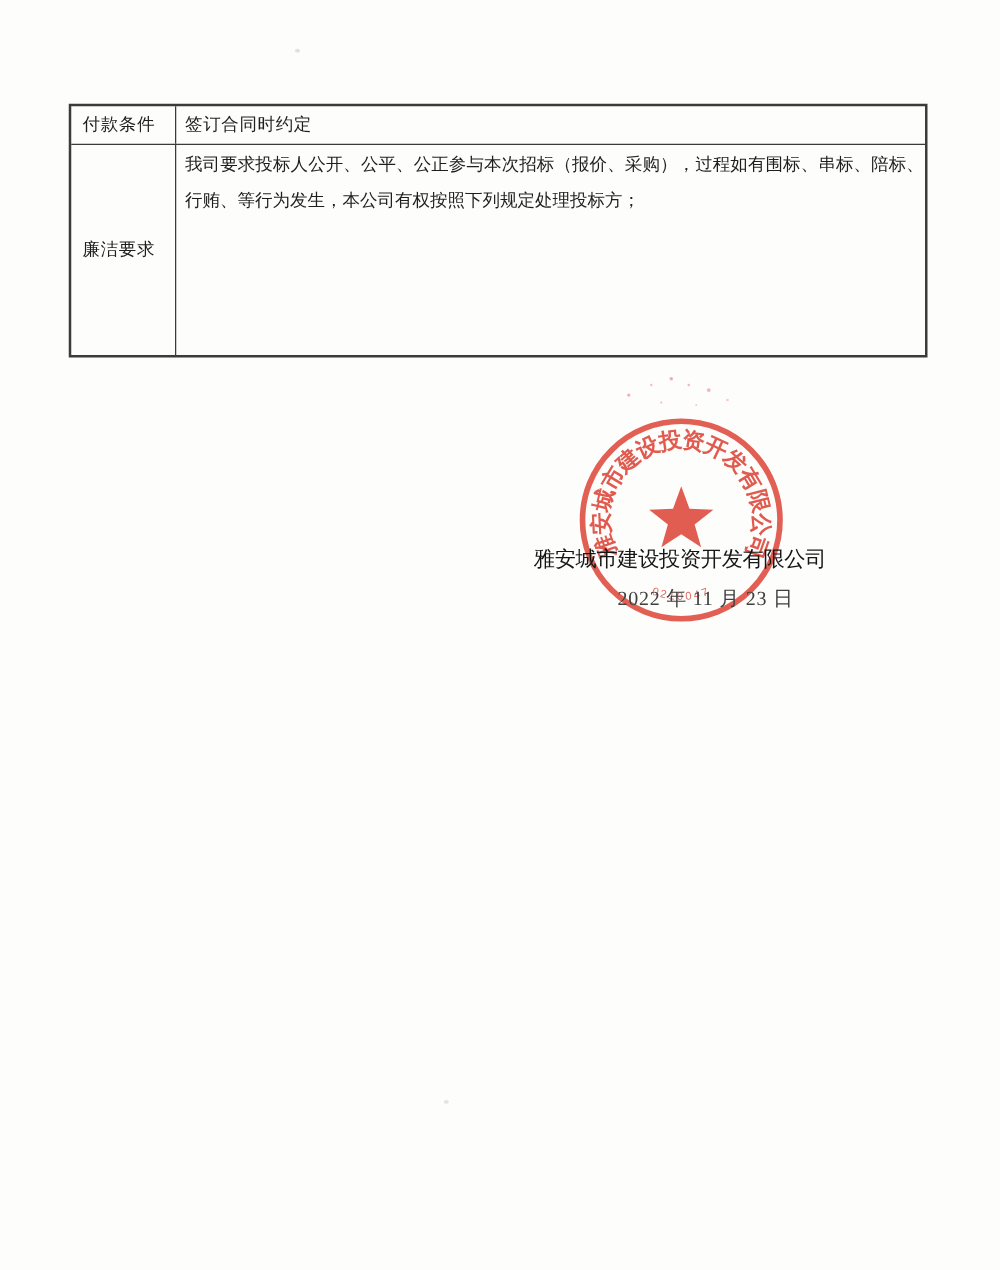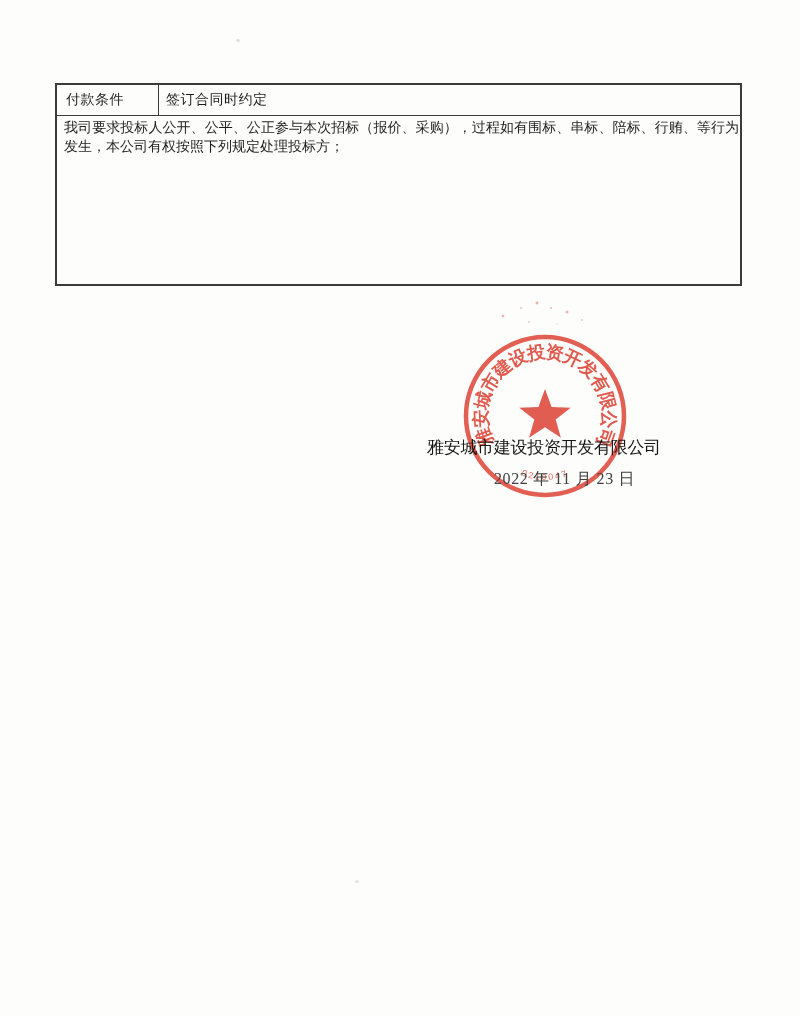--- a/index.html
+++ b/index.html
@@ -19,21 +19,21 @@
     left: 55px;
     top: 83px;
     width: 687px;
     border: 2px solid #3b3b3b;
     box-sizing: border-box;
     background: transparent;
   }
   .trow { display: flex; }
   .trow + .trow { border-top: 1px solid #3b3b3b; }
   .tcell-label {
-    width: 102px;
+    width: 84px;
     flex: none;
     border-right: 1px solid #3b3b3b;
     display: flex;
     align-items: center;
     padding-left: 9px;
     box-sizing: border-box;
     font-size: 14px;
     letter-spacing: 0.5px;
   }
   .tcell-content {
@@ -45,21 +45,21 @@
   .trow-1 { height: 30px; }
   .trow-2 { height: 168px; }
   .trow-1 .tcell-content {
     display: flex;
     align-items: center;
     padding-left: 7px;
     letter-spacing: 0.5px;
   }
   .trow-2 .tcell-content {
     padding: 2px 1px 0 7px;
-    line-height: 19px;
+    line-height: 29px;
     text-align: justify;
   }
   .trow-2 .tcell-content p { margin: 0; }
 
   
   .company-line {
     position: absolute;
     left: 427px;
     top: 436px;
     font-size: 17px;
@@ -103,20 +103,21 @@
 <body>
 
 <div class="page">
 
   <div class="doc-table">
     <div class="trow trow-1">
       <div class="tcell-label">付款条件</div>
       <div class="tcell-content">签订合同时约定</div>
     </div>
     <div class="trow trow-2">
+      <div class="tcell-label">廉洁要求</div>
       <div class="tcell-content">
         <p>我司要求投标人公开、公平、公正参与本次招标（报价、采购），过程如有围标、串标、陪标、行贿、等行为发生，本公司有权按照下列规定处理投标方；</p>
       </div>
     </div>
   </div>
 
   <svg class="stamp" viewBox="0 0 200 230" xmlns="http://www.w3.org/2000/svg">
 
     <g fill="#dd392c">
       <circle cx="58" cy="20" r="1.3" opacity="0.45"></circle>

